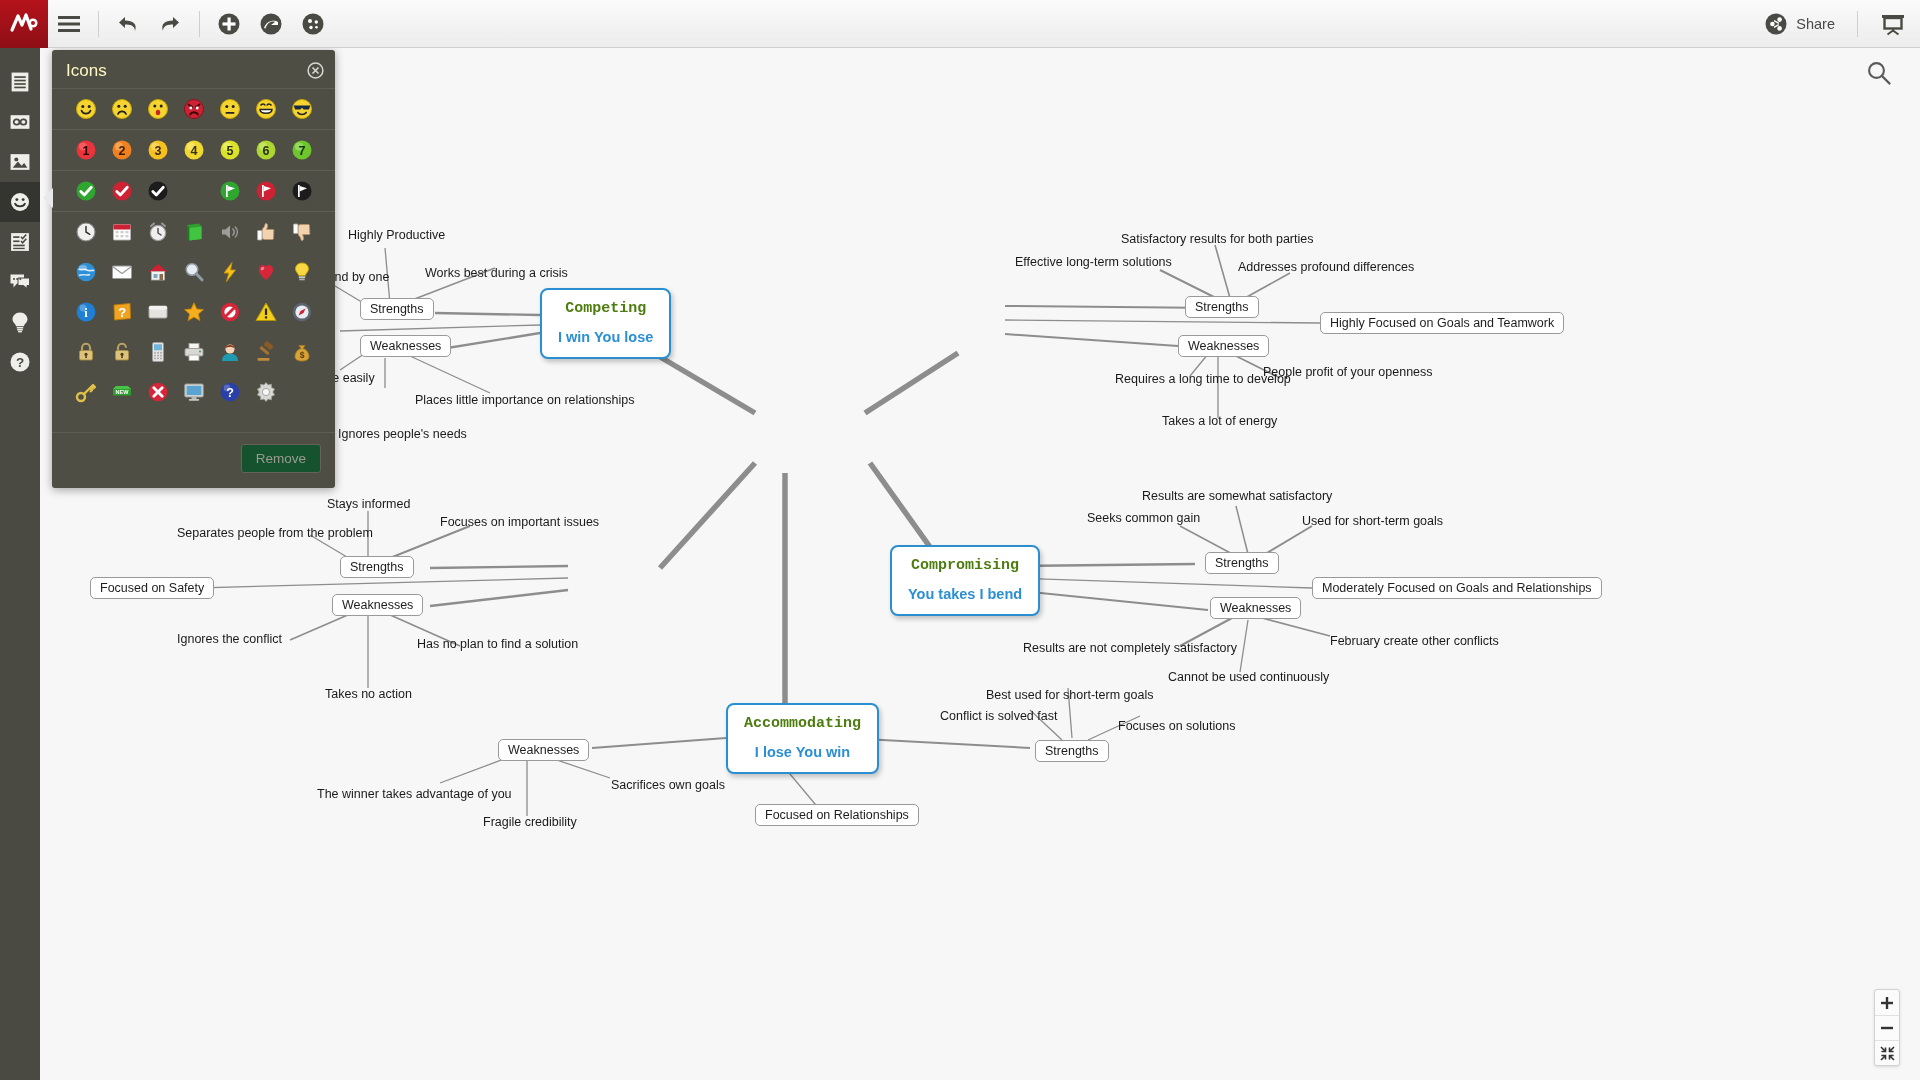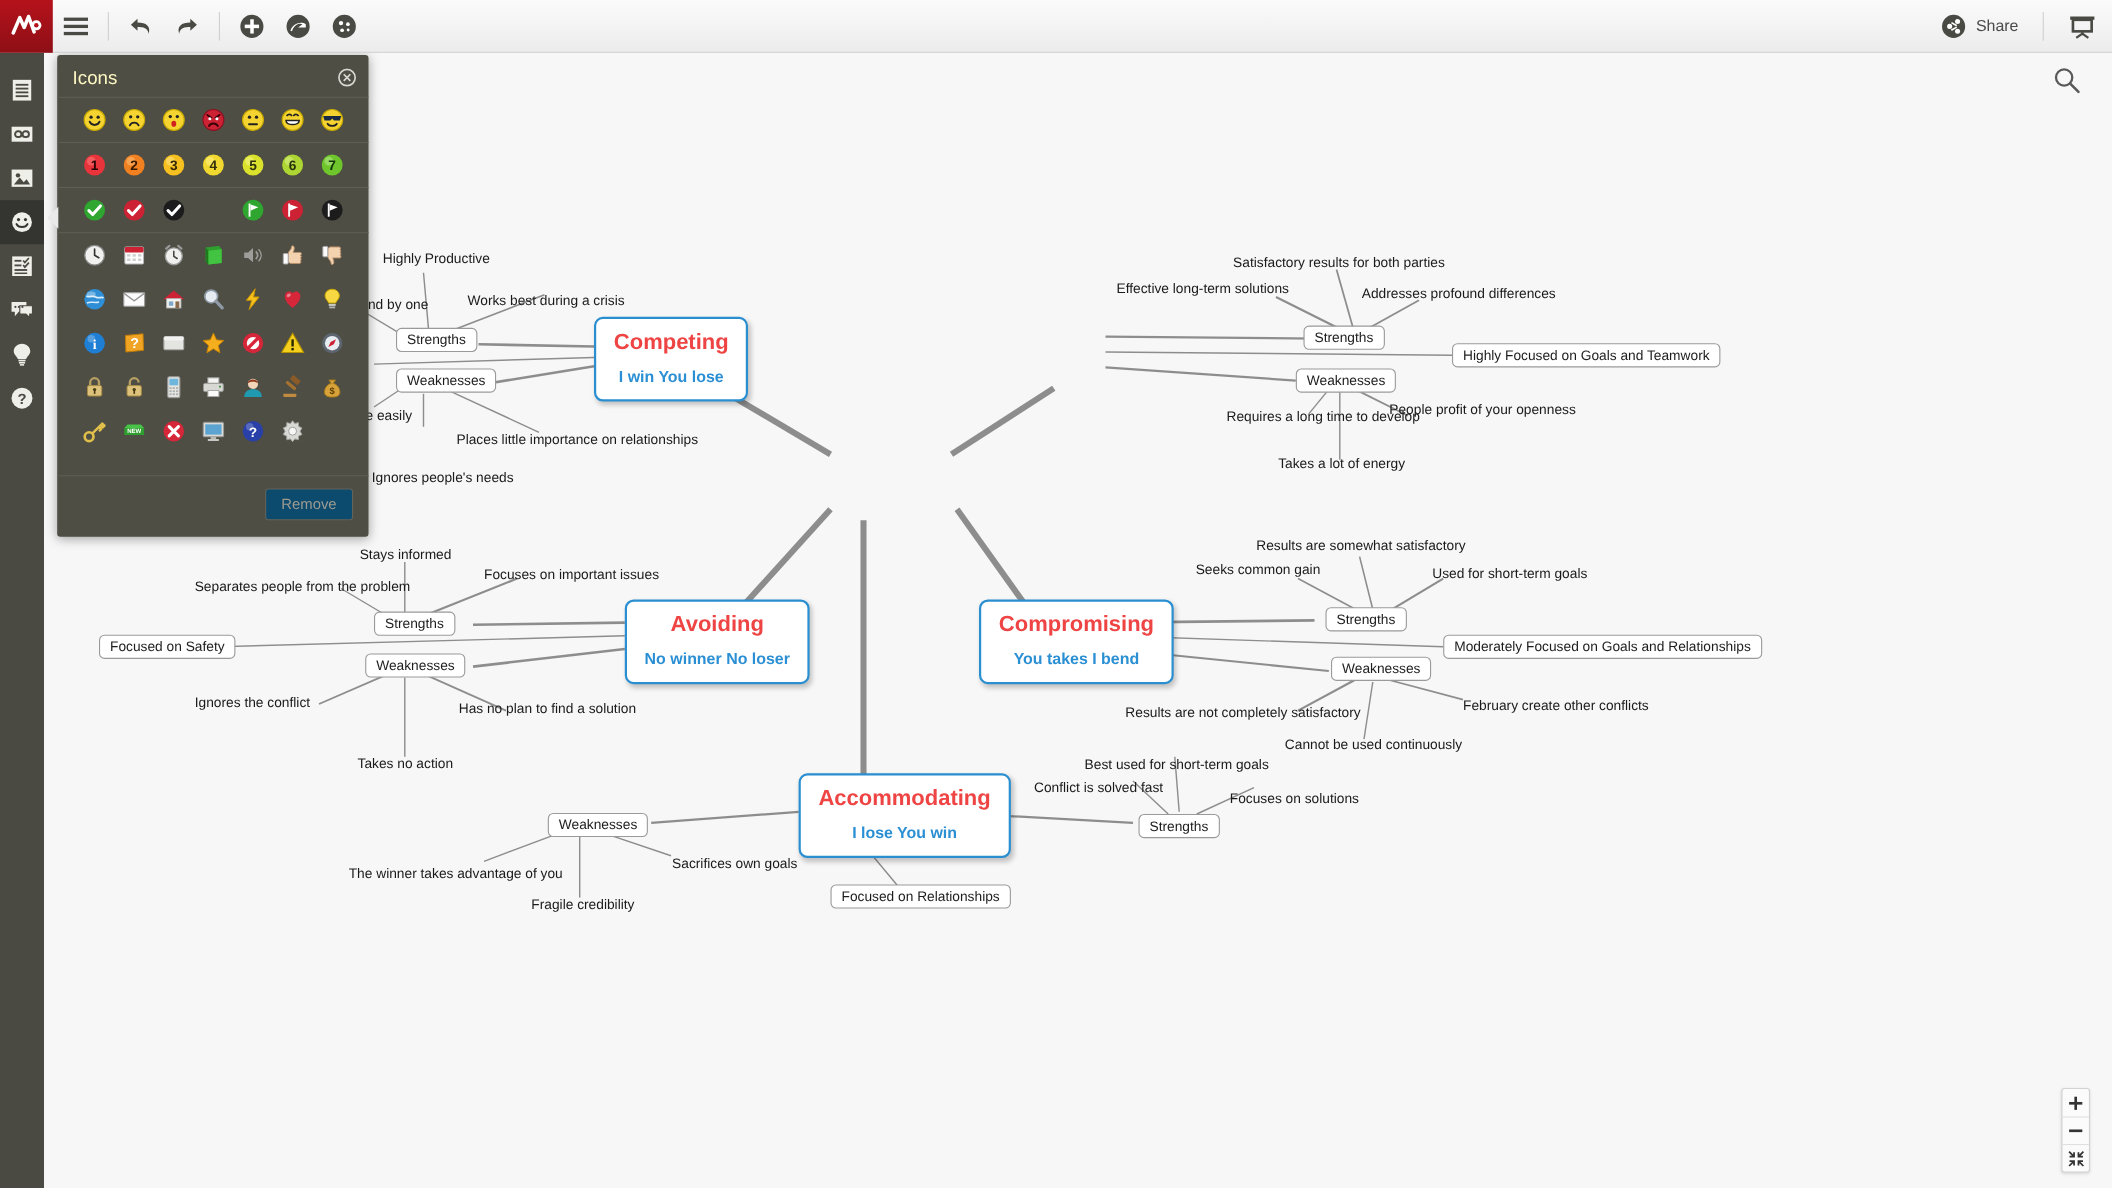--- a/index.html
+++ b/index.html
@@ -91,21 +91,21 @@
     display: flex; align-items: center; justify-content: center;
     cursor: pointer;
   }
   .ic { width: 22px; height: 22px; display: block; }
   .panel-footer {
     position: absolute; left: 0; bottom: 0; width: 100%;
     border-top: 1px solid #5e5e54; height: 56px;
   }
   .remove-btn {
     position: absolute; right: 14px; top: 11px;
-    background: #0c4a6e; color: #9b9b92;
+    background: #14532d; color: #9b9b92;
     border: 1px solid #636359;
     border-radius: 3px;
     font-size: 13.5px; padding: 6px 14px;
     cursor: default;
     font-family: "Liberation Sans", sans-serif;
   }
 
   
   .canvas {
     position: absolute; top: 48px; left: 40px;
@@ -132,21 +132,21 @@
   }
   .style-node {
     background: #fff;
     border: 2px solid #2a8fd0;
     border-radius: 8px;
     box-shadow: 2px 3px 5px rgba(0,0,0,.22);
     padding: 10px 16px 12px 16px;
     text-align: center;
     white-space: nowrap;
   }
-  .style-node .t1 { color: #ef4444; font-weight: bold; font-size: 20px; padding-bottom: 12px;}
+  .style-node .t1 { color: #4d7c0f; font-weight: bold; font-size: 15px; padding-bottom: 12px; font-family: Liberation Mono, monospace;}
   .style-node .t2 { color: #2b8fd4; font-weight: bold; font-size: 14.5px; }
   .pill {
     background: #fff;
     border: 1px solid #9a9a9a;
     border-radius: 5px;
     font-size: 12.5px;
     color: #1d1d1d;
     padding: 3px 9px;
     white-space: nowrap;
   }
@@ -424,24 +424,20 @@
     <div class="node pill" style="left:1145px; top:248px;">Strengths</div>
     <div class="node pill" style="left:1138px; top:287px;">Weaknesses</div>
     <div class="node pill" style="left:1280px; top:264px;">Highly Focused on Goals and Teamwork</div>
     <div class="node leaf" style="left:975px; top:207px;">Effective long-term solutions</div>
     <div class="node leaf" style="left:1081px; top:184px;text-align:right;">Satisfactory results for both parties</div>
     <div class="node leaf" style="left:1198px; top:212px;">Addresses profound differences</div>
     <div class="node leaf" style="left:1075px; top:324px;">Requires a long time to develop</div>
     <div class="node leaf" style="left:1223px; top:317px;">People profit of your openness</div>
     <div class="node leaf" style="left:1122px; top:366px;text-align:center;">Takes a lot of energy</div>
 
-    <div class="node style-node" style="left:528px; top:497px;">
-      <div class="t1">Avoiding</div>
-      <div class="t2">No winner No loser</div>
-    </div>
     <div class="node pill" style="left:300px; top:508px;">Strengths</div>
     <div class="node pill" style="left:292px; top:546px;">Weaknesses</div>
     <div class="node pill" style="left:50px; top:529px;">Focused on Safety</div>
     <div class="node leaf" style="left:137px; top:478px;">Separates people from the problem</div>
     <div class="node leaf" style="left:287px; top:449px;">Stays informed</div>
     <div class="node leaf" style="left:400px; top:467px;">Focuses on important issues</div>
     <div class="node leaf" style="left:137px; top:584px;">Ignores the conflict</div>
     <div class="node leaf" style="left:285px; top:639px;">Takes no action</div>
     <div class="node leaf" style="left:377px; top:589px;">Has no plan to find a solution</div>
 

